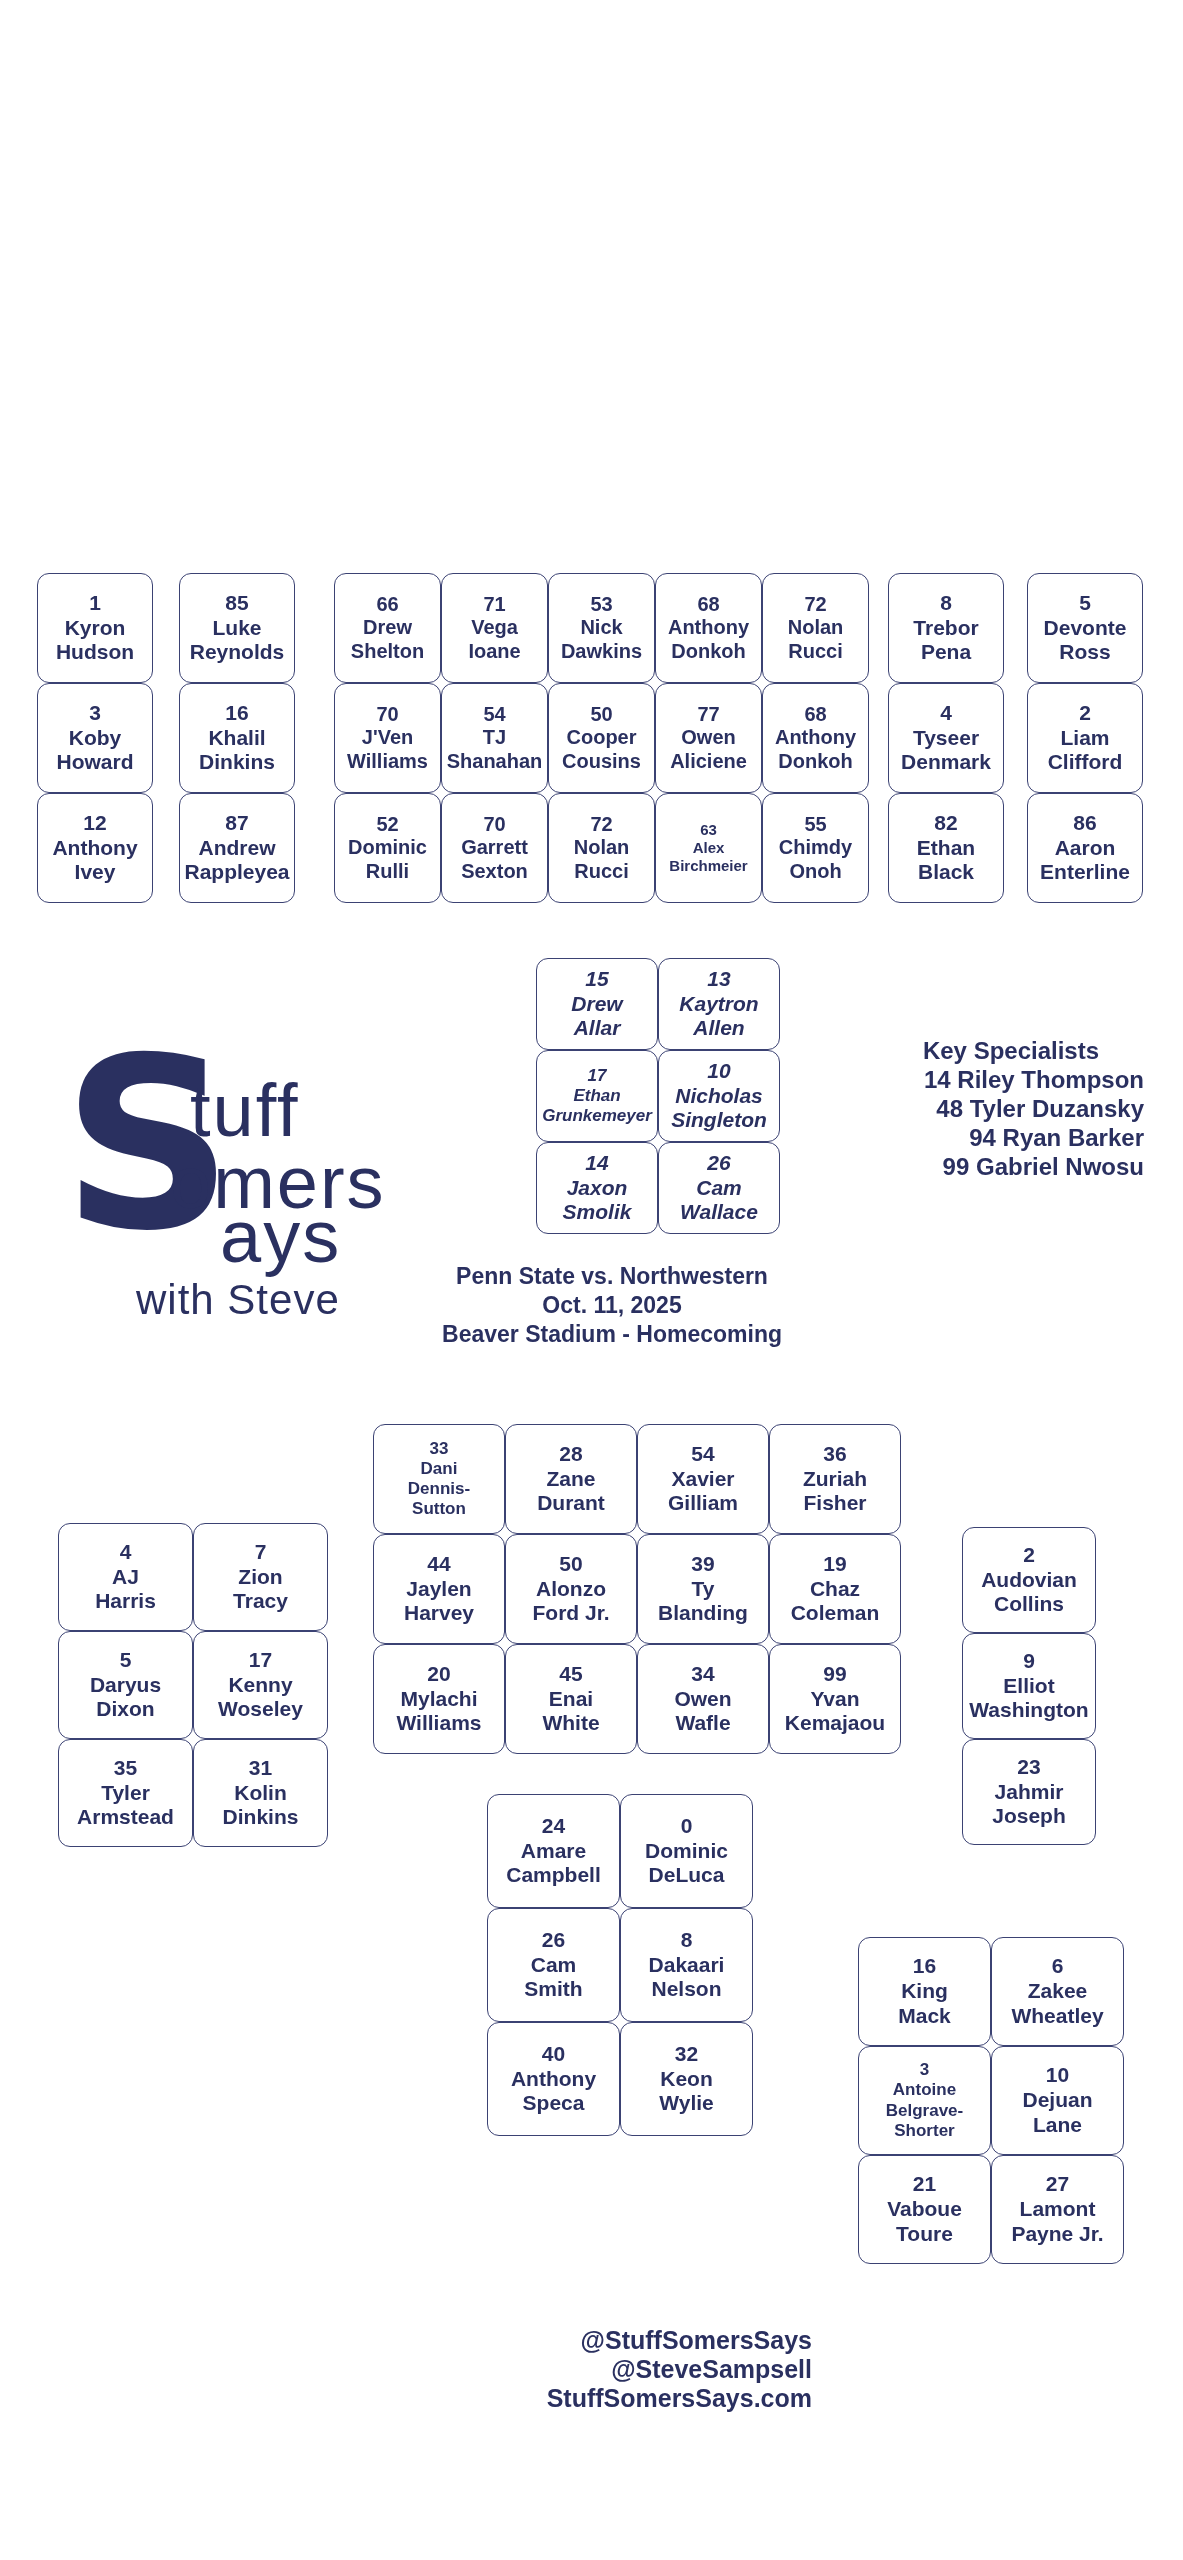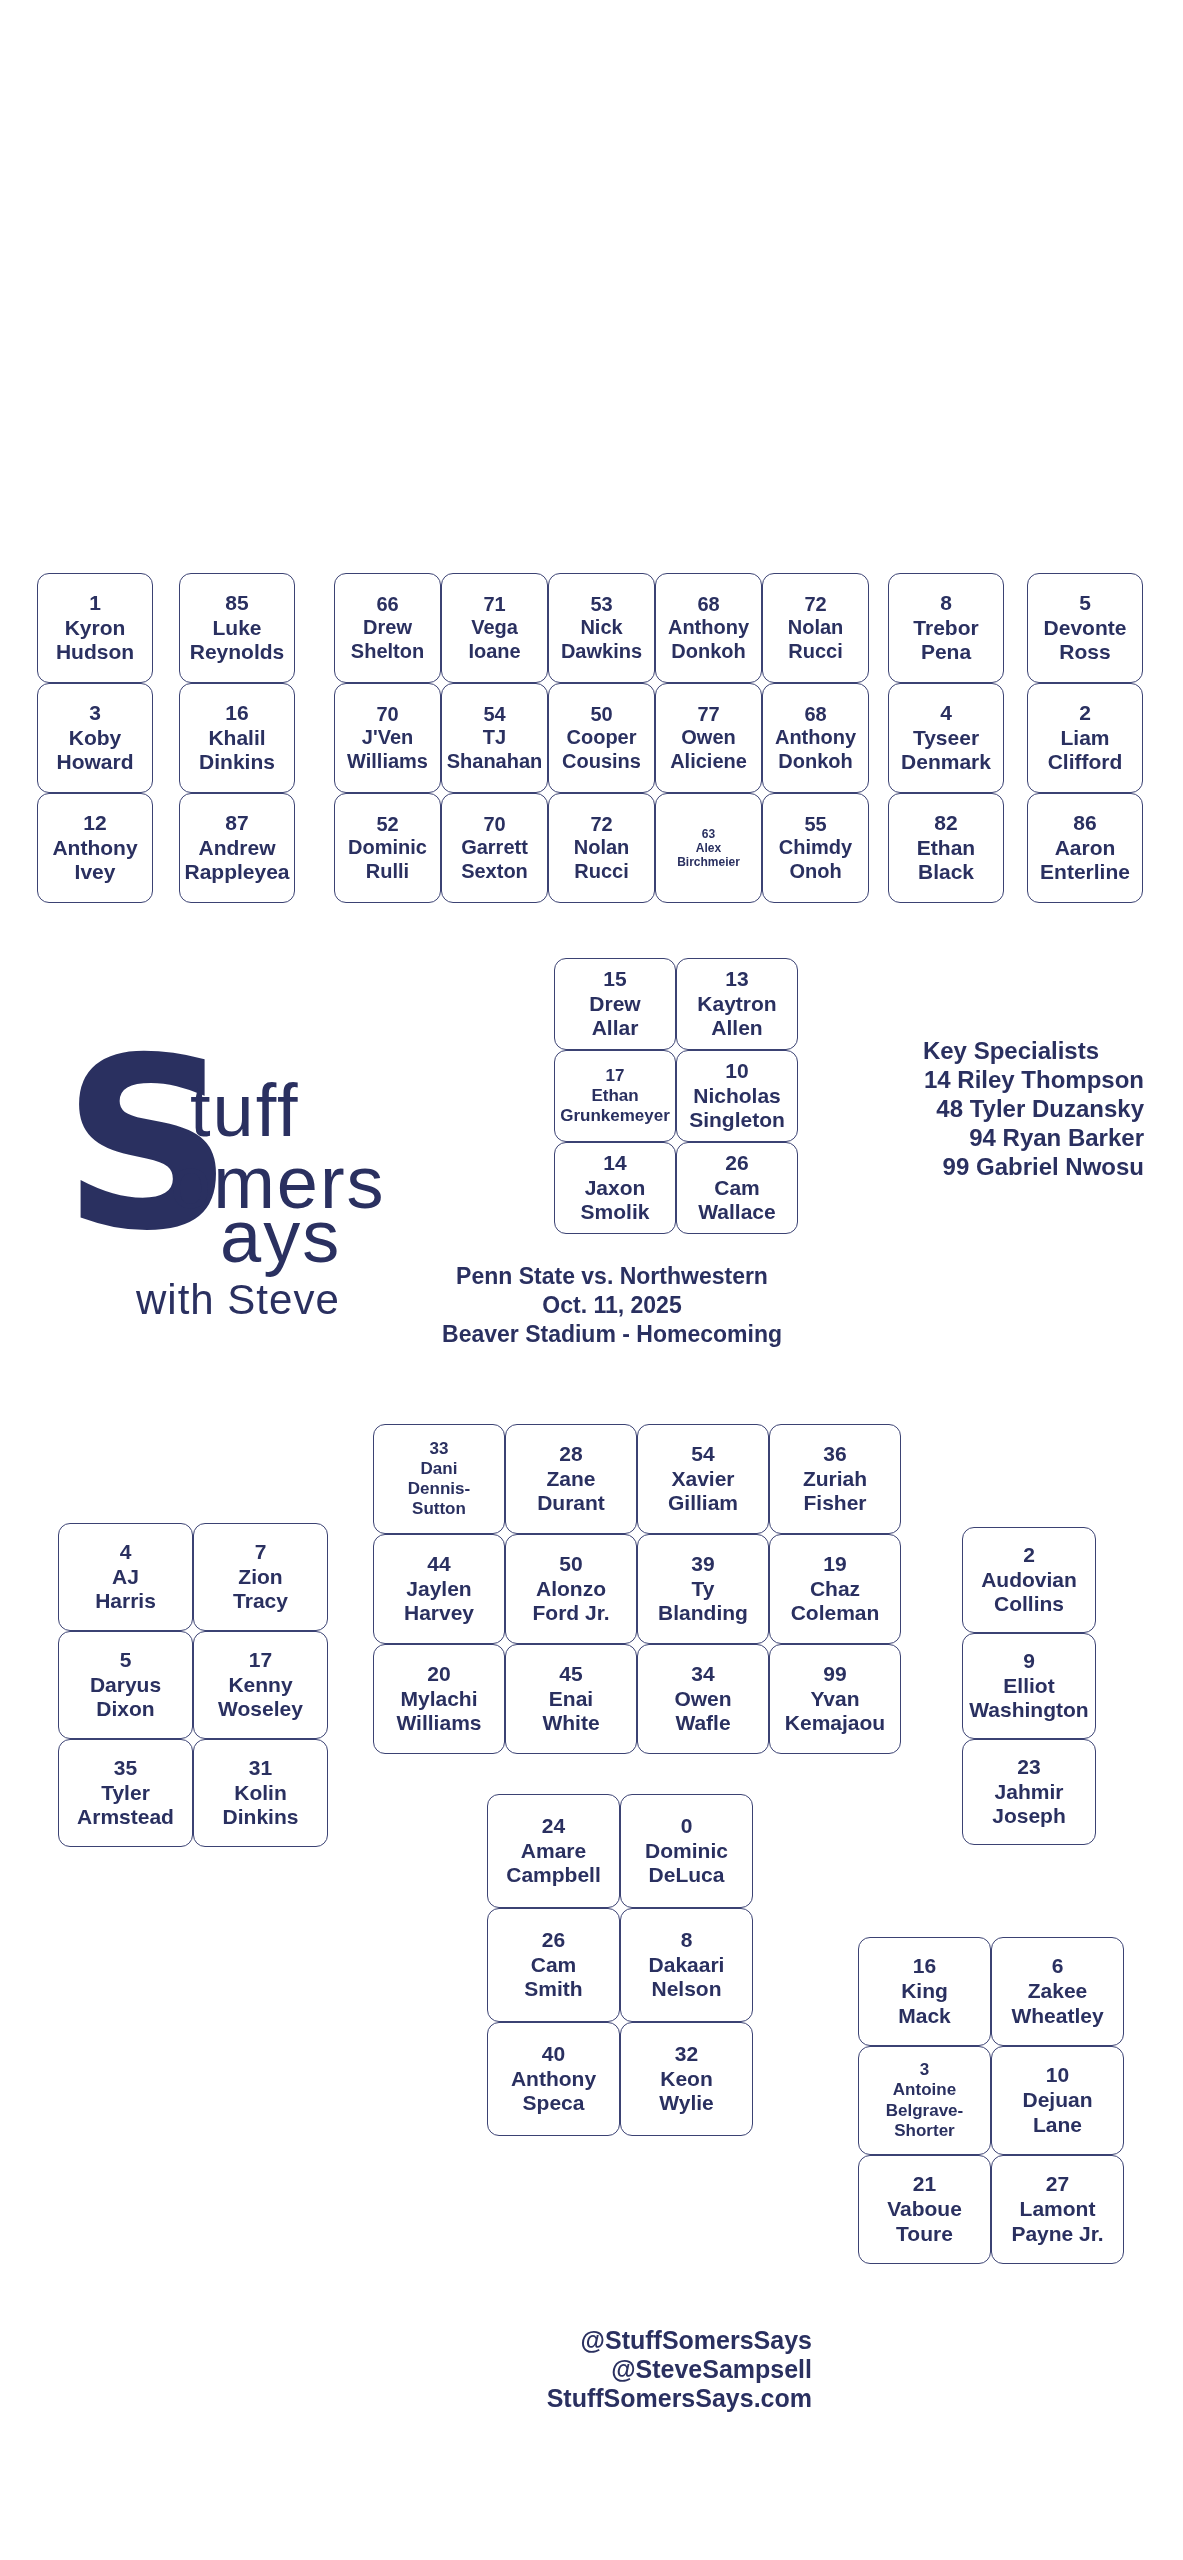--- a/index.html
+++ b/index.html
@@ -20,26 +20,26 @@
     display:flex;flex-direction:column;justify-content:center;align-items:center;
     text-align:center;
     font-weight:700;
     font-size:21px;line-height:1.18;
     padding:2px;
     box-sizing:border-box;
   }
   .card .pname{white-space:pre-line;}
   .card.sm{font-size:17px;}
   .tight .card{font-size:20px;}
-  .tight .card.sm{font-size:12px;}
+  .tight .card.sm{font-size:15px;border-radius:13px;}
 
   #g-wr-left   {left:37px;  top:573px;  grid-template-columns:116px 116px; column-gap:26px; grid-auto-rows:110px;}
   #g-oline     {left:334px; top:573px;  grid-template-columns:repeat(5,107px); grid-auto-rows:110px;}
   #g-wr-right  {left:888px; top:573px;  grid-template-columns:116px 116px; column-gap:23px; grid-auto-rows:110px;}
-  #g-backfield {left:554px; top:958px;  grid-template-columns:122px 122px; grid-auto-rows:92px;}
+  #g-backfield {left:536px; top:958px;  grid-template-columns:122px 122px; grid-auto-rows:92px;font-style:italic;}
   #g-dline     {left:373px; top:1408px; grid-template-columns:repeat(4,132px); grid-auto-rows:110px;margin-top:16px;}
   #g-cb        {left:58px;  top:1523px; grid-template-columns:135px 135px; grid-auto-rows:108px;}
   #g-nickel    {left:962px; top:1527px; grid-template-columns:134px; grid-auto-rows:106px;}
   #g-lb        {left:487px; top:1794px; grid-template-columns:133px 133px; grid-auto-rows:114px;}
   #g-saf       {left:858px; top:1937px; grid-template-columns:133px 133px; grid-auto-rows:109px;}
 
   
   .logo{position:absolute;left:60px;top:1058px;width:345px;height:280px;}
   .logo-s{
     position:absolute;left:2px;top:-32px;

